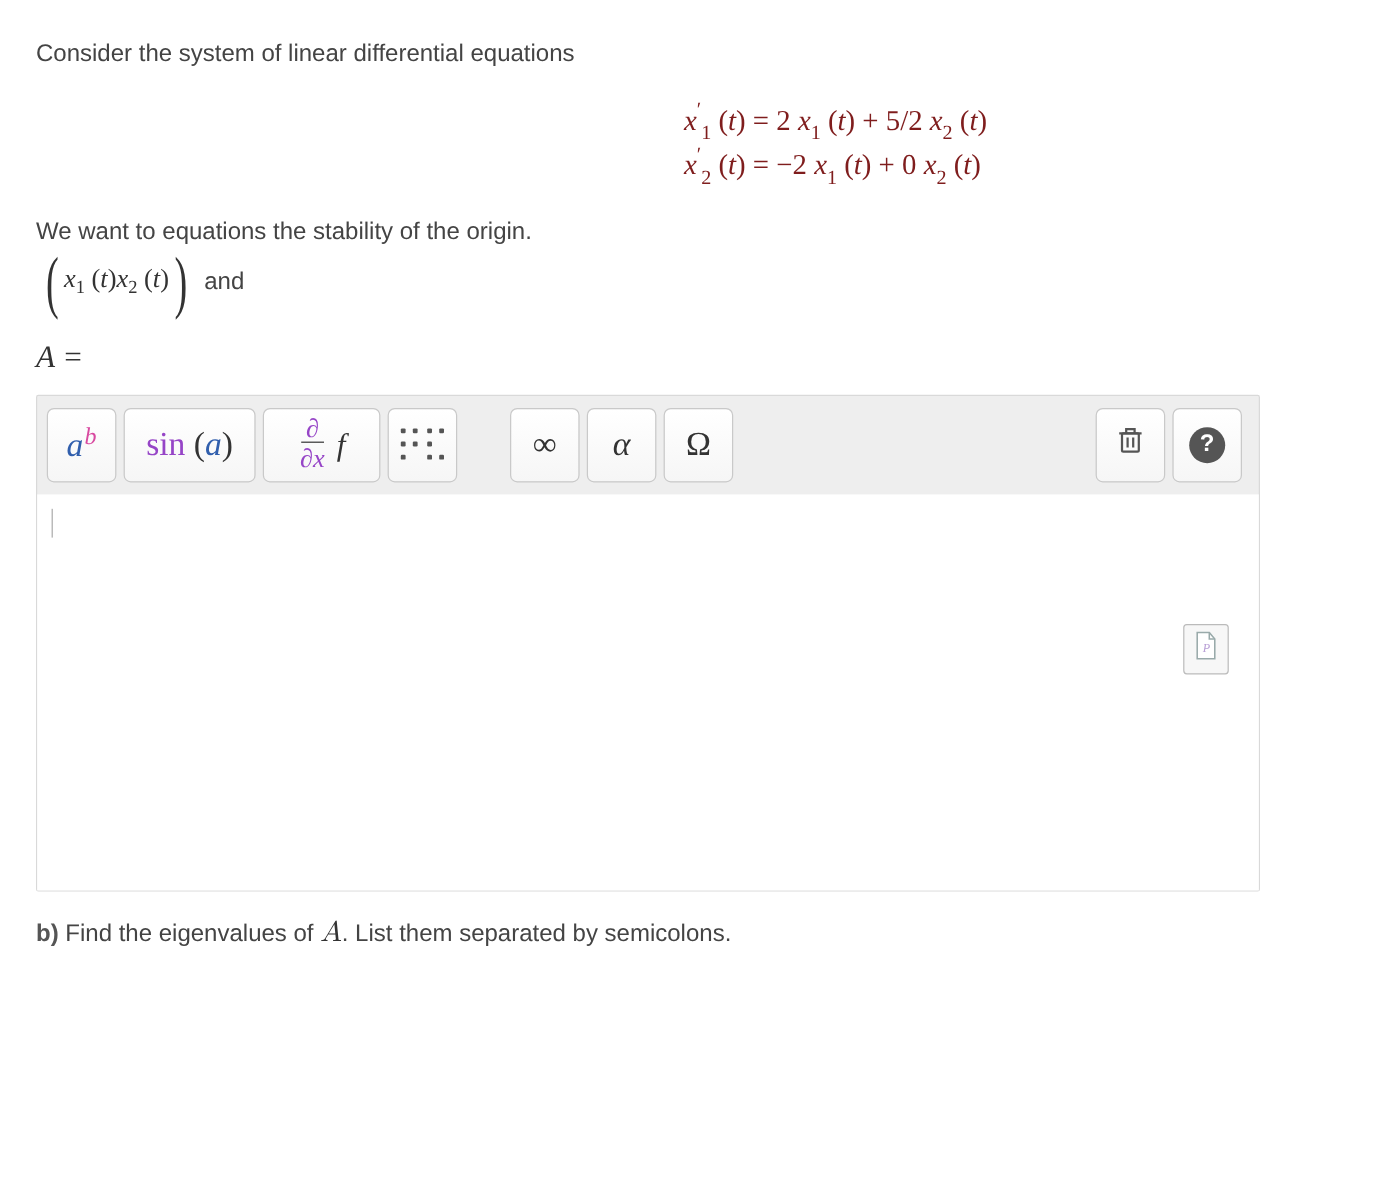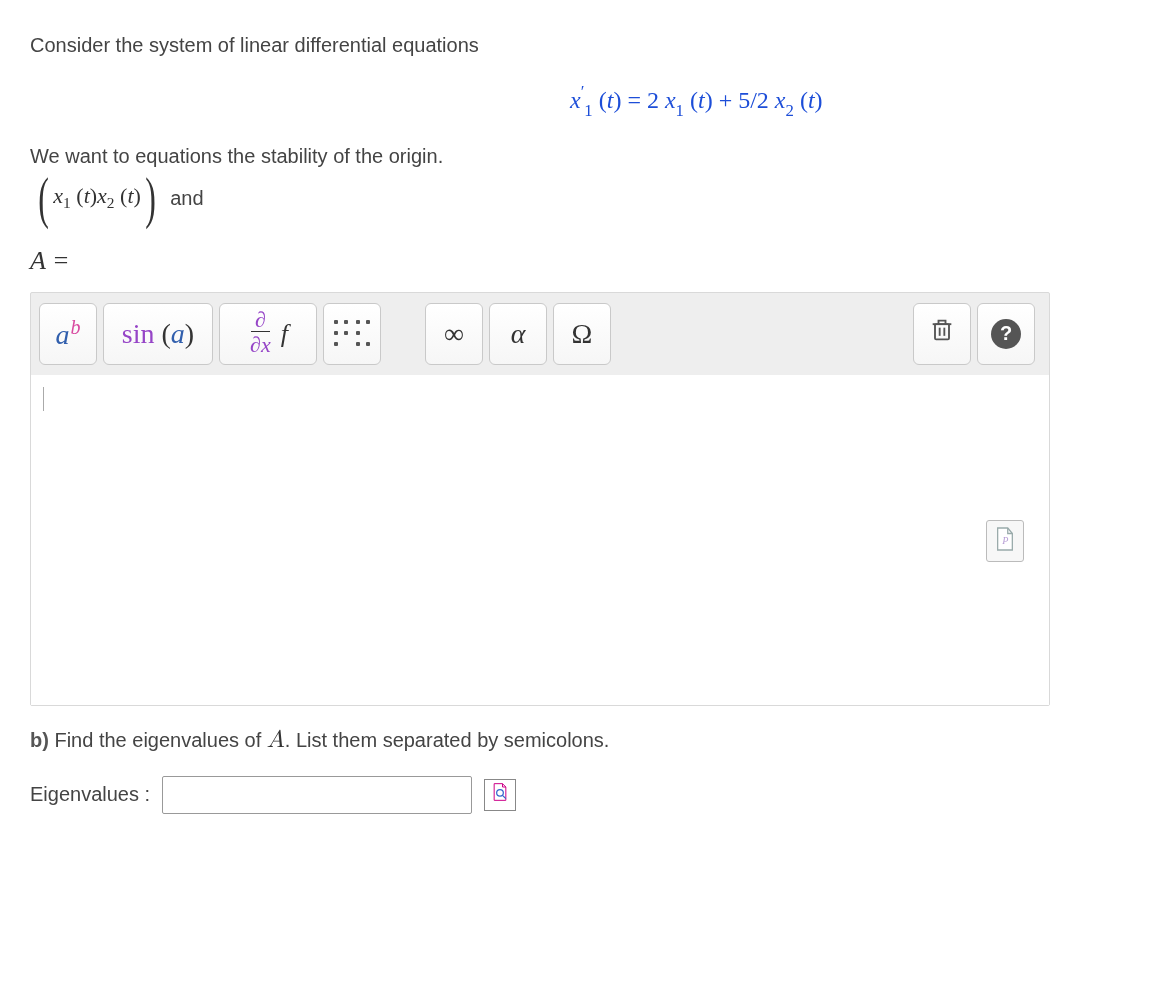--- a/index.html
+++ b/index.html
@@ -20,21 +20,21 @@
     font-family: "Cambria Math", "STIXGeneral", "Latin Modern Math", "Times New Roman", serif;
     color: #333;
   }
   .intro, .line2, .part-a-line, .a-eq, .part-b-line {
     line-height: 1.5;
   }
   .eq-block {
     text-align: center;
     margin: 24px auto 22px 540px;
     width: 480px;
-    color:#1d4ed8;
+    color:#7f1d1d;
   }
   .eq-row {
     font-family: "Cambria Math", "STIXGeneral", "Times New Roman", serif;
     font-size: 24px;
     white-space: nowrap;
     margin: 2px 0;
     text-align: left;
   }
   .eq-row .sub { font-size: 0.7em; vertical-align: sub; position: relative; top:2px;}
   .eq-row .sup { font-size: 0.7em; vertical-align: super; position: relative; top:-2px;}
@@ -202,20 +202,23 @@
 </head>
 <body>
 
 <div class="page">
 
   <div class="intro">Consider the system of linear differential equations</div>
 
   <div class="eq-block">
     <div class="eq-row">
       <span style="font-style:italic;">x</span><span class="sup">′</span><span class="sub">1</span> (<span style="font-style:italic;">t</span>) = 2&nbsp;<span style="font-style:italic;">x</span><span class="sub">1</span> (<span style="font-style:italic;">t</span>) + 5/2&nbsp;<span style="font-style:italic;">x</span><span class="sub">2</span> (<span style="font-style:italic;">t</span>)
+    </div>
+    <div class="eq-row">
+      <span style="font-style:italic;">x</span><span class="sup">′</span><span class="sub">2</span> (<span style="font-style:italic;">t</span>) = −2&nbsp;<span style="font-style:italic;">x</span><span class="sub">1</span> (<span style="font-style:italic;">t</span>) + 0&nbsp;<span style="font-style:italic;">x</span><span class="sub">2</span> (<span style="font-style:italic;">t</span>)
     </div>
   </div>
 
   <div class="line2">We want to equations the stability of the origin.</div>
 
   <div class="part-a-line">
     <span class="vector">
       <span class="paren">(</span>
       <span class="vcol">
         <span><span style="font-style:italic;">x</span><span style="font-size:0.7em;vertical-align:sub;">1</span> (<span style="font-style:italic;">t</span>)</span>
@@ -297,28 +300,14 @@
       <path d="M15 2 V8 H20" fill="none" stroke="#9aa" stroke-width="1.4"></path>
       <text x="9" y="20" font-size="11" fill="#b9a0d6" font-family="serif" font-style="italic">P</text>
     </svg>
     </span>
   </div>
 
   <div class="part-b-line">
     <b class="label">b)</b><span> Find the eigenvalues of </span><span class="math" style="font-style:italic;font-size:24px;">A</span><span>. List them separated by semicolons.</span>
   </div>
 
-  <div class="eigen-row">
-    <span>Eigenvalues :</span>
-    <input class="eigen-input" type="text" value="" style="">
-    <div class="preview-btn">
-      <span>
-        <svg viewBox="0 0 24 24">
-          <path d="M5 2 H15 L19 6 V22 H5 Z" fill="#fff" stroke="#c08" stroke-width="1.2"></path>
-          <path d="M15 2 V6 H19" fill="none" stroke="#c08" stroke-width="1.2"></path>
-          <circle cx="12" cy="13" r="4" fill="none" stroke="#36c" stroke-width="1.5"></circle>
-          <path d="M15 16 L19 20" stroke="#36c" stroke-width="1.5"></path>
-        </svg>
-      </span>
-    </div>
-  </div>
 
 </div>
 
 </body></html>

